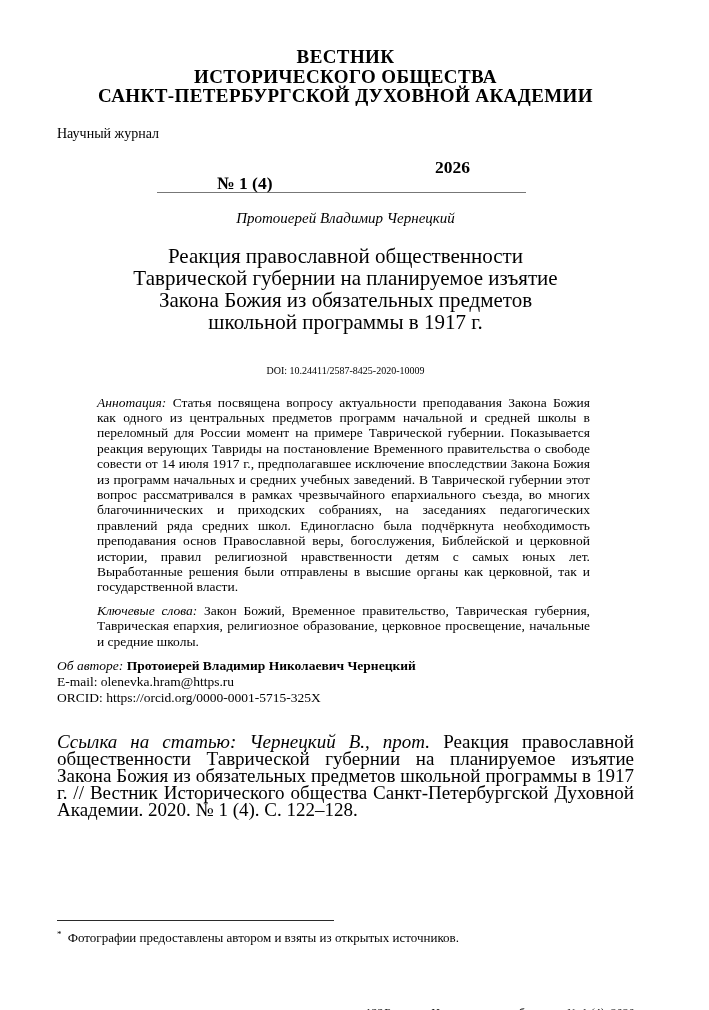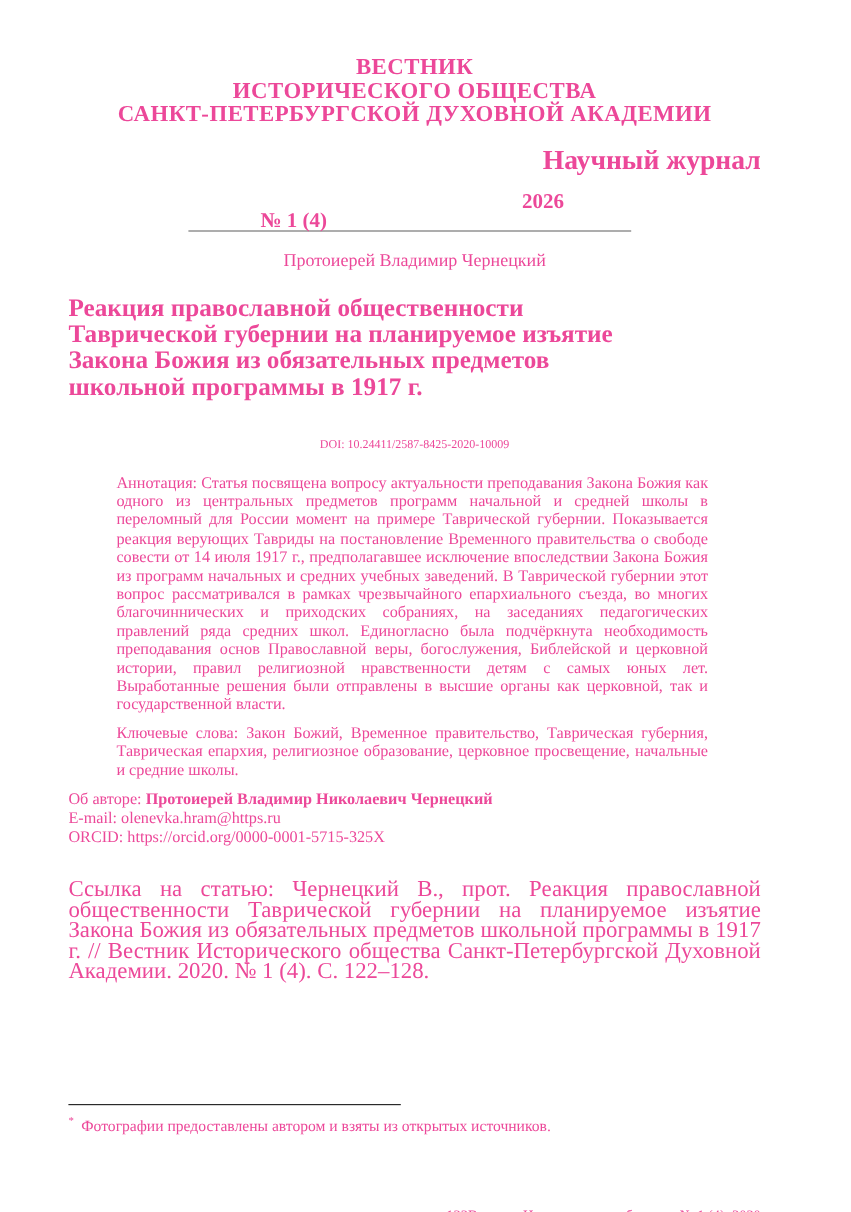--- a/index.html
+++ b/index.html
@@ -5,41 +5,41 @@
   html, body {
     margin: 0;
     padding: 0;
     background: #ffffff;
   }
   .page {
     position: relative;
     width: 709px;
     height: 1010px;
     background: #ffffff;
-    color: #ec4899;
+    color: #000000;
     font-family: "Liberation Serif", "DejaVu Serif", serif;
     overflow: hidden;
     border-radius: 19px;
   }
   .content {
     padding: 47px 75px 0 57px;
   }
   .journal-title {
     text-align: center;
     font-weight: bold;
     font-size: 19px;
     line-height: 19.5px;
     letter-spacing: 0.4px;
     white-space: pre-line;
   }
   .subtitle {
     margin-top: 17px;
-    text-align: right;
-    font-weight: bold;
-    font-size: 23px;
+    text-align: left;
+    font-weight: normal;
+    font-size: 14px;
     line-height: 21px;
   }
   .issue-row {
     position: relative;
     height: 21px;
     margin-top: 13px;
     font-weight: bold;
     font-size: 17.5px;
     line-height: 21px;
   }
@@ -48,26 +48,28 @@
   .separator {
     margin-top: 14px;
     margin-left: 100px;
     width: 369px;
     height: 0;
     border-bottom: 1.5px solid #777777;
   }
   .author-line {
     margin-top: 16px;
     text-align: center;
+    font-style: italic;
     font-size: 15px;
     line-height: 18px;
   }
   .article-title {
     margin: 18px 0 0 0;
-    font-weight: bold;
+    text-align: center;
+    font-weight: normal;
     font-size: 21px;
     line-height: 22px;
     white-space: pre-line;
   }
   .doi {
     margin-top: 29px;
     text-align: center;
     font-size: 10px;
     line-height: 18px;
   }
@@ -87,21 +89,21 @@
     text-align: justify;
   }
   .about-block p { margin: 0; }
   .citation-block {
     margin-top: 27px;
     font-size: 19px;
     line-height: 17px;
     text-align: justify;
   }
   .citation-block p { margin: 0; }
-  .italic { }
+  .italic { font-style: italic; }
   .bold { font-weight: bold; }
   .footnote-rule {
     position: absolute;
     left: 57px;
     top: 920px;
     width: 277px;
     height: 0;
     border-top: 1.4px solid #2a2a2a;
   }
   .footnote {

